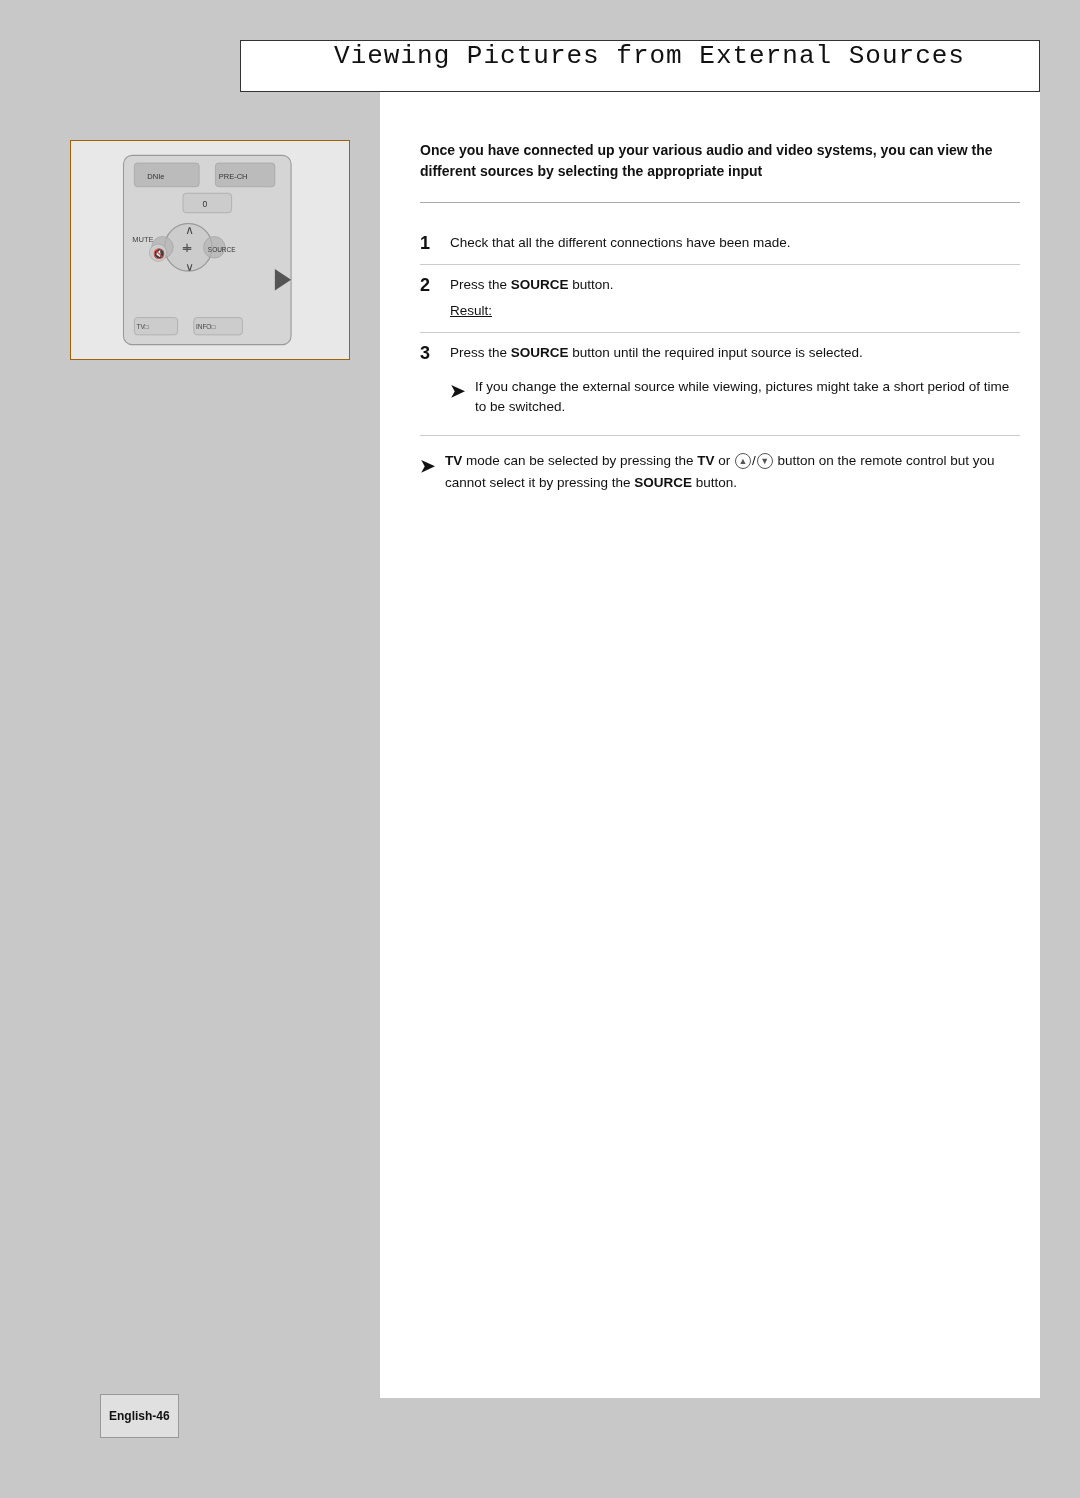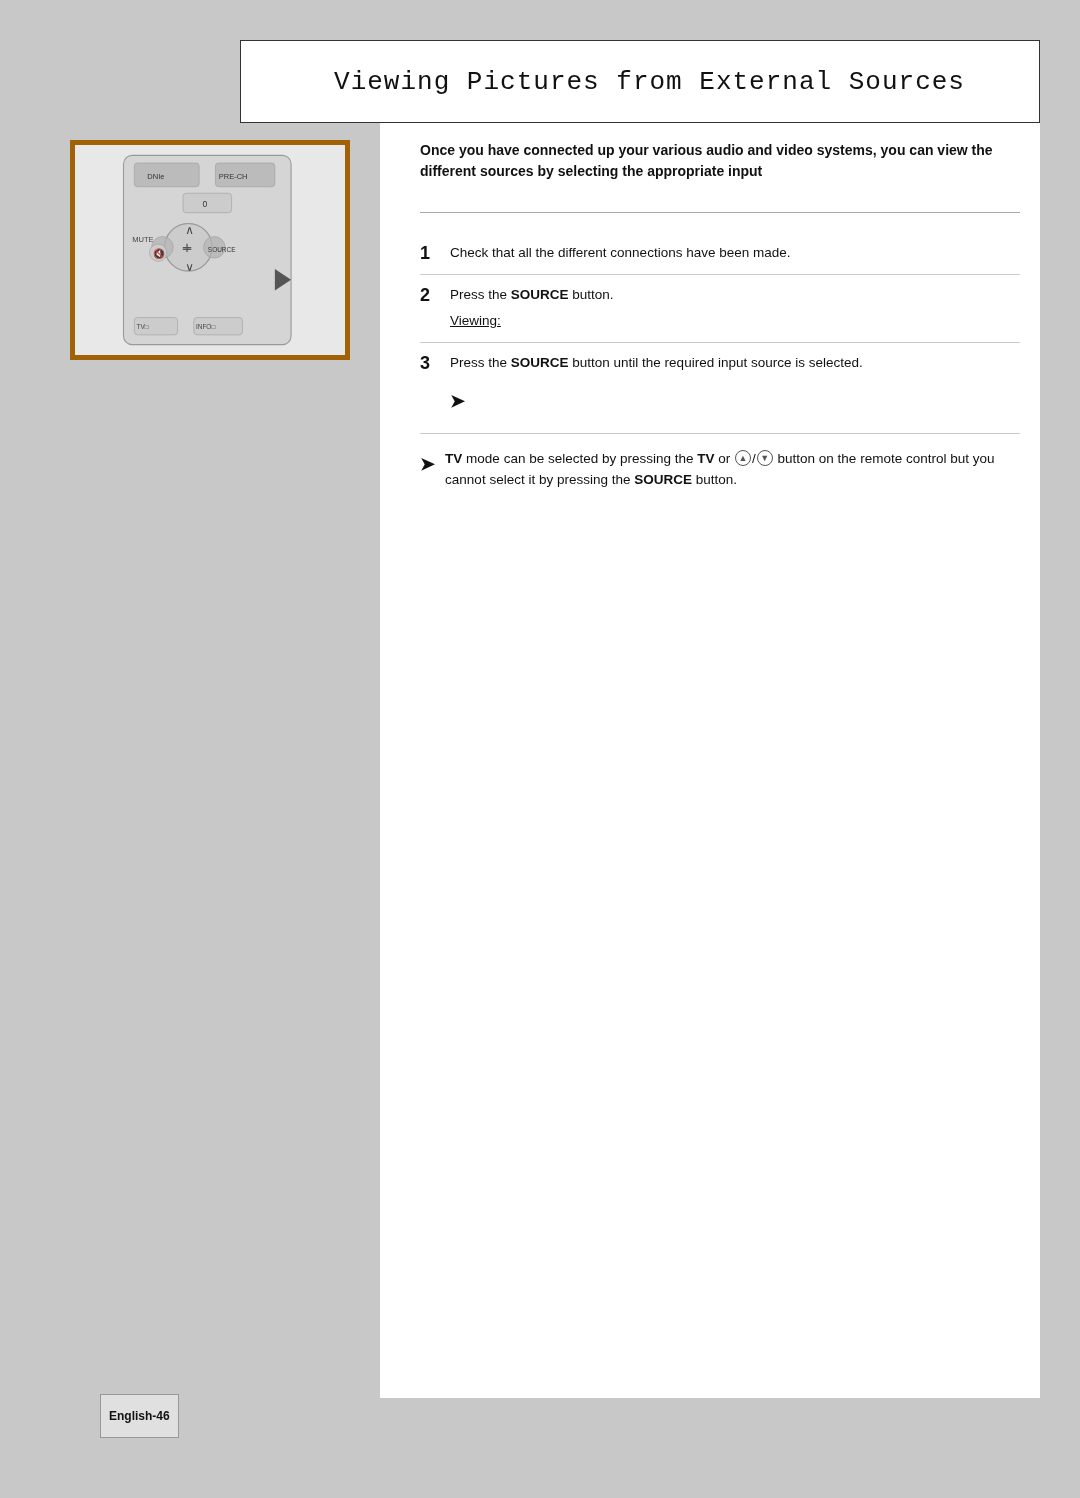--- a/index.html
+++ b/index.html
@@ -29,44 +29,44 @@
       right: 0;
       bottom: 60px;
       background-color: #ffffff;
     }
 
     .title-box {
       position: absolute;
       top: 0;
       left: 200px;
       right: 0;
-      height: 83px;
+      height: 52px;
       border: 1.5px solid #333;
       background-color: #ffffff;
       display: flex;
-      align-items: center;
+      align-items: flex-start;
       justify-content: center;
       padding-left: 19px;
     }
 
     .title-text {
       font-family: 'Courier New', Courier, monospace;
       font-size: 26px;
       color: #111;
       letter-spacing: 1px;
     }
 
     .remote-image-area {
       position: absolute;
       top: 100px;
       left: 30px;
       width: 280px;
       height: 220px;
       background-color: #e8e8e8;
-      border: 5px solid #a16207;
+      border: 1px solid #a16207;
       overflow: hidden;
       display: flex;
       align-items: center;
       justify-content: center;
     }
 
     
     .remote-svg {
       width: 220px;
       height: 200px;
@@ -79,21 +79,21 @@
       right: 20px;
       bottom: 80px;
     }
 
     .intro-text {
       font-size: 14px;
       font-weight: bold;
       line-height: 1.5;
       color: #111;
       margin-bottom: 20px;
-      padding-bottom: 30px;
+      padding-bottom: 20px;
       border-bottom: 1px solid #aaa;
     }
 
     .steps-container {
       width: 100%;
     }
 
     .step-row {
       display: flex;
       align-items: flex-start;
@@ -284,31 +284,32 @@
         <div class="step-content">
           <span>Check that all the different connections have been made.</span>
         </div>
       </div>
 
       <div class="step-row">
         <span class="step-number">2</span>
         <div class="step-content">
           <span>Press the <b>SOURCE</b> button.</span>
           <div class="result-block">
-            <span class="result-label">Viewing:</span>
+            <span class="result-label">Result:</span>
           </div>
         </div>
       </div>
 
       <div class="step-row">
         <span class="step-number">3</span>
         <div class="step-content">
           <span>Press the <b>SOURCE</b> button until the required input source is selected.</span>
           <div class="arrow-row" style="margin-top:6px;">
             <span class="arrow-icon">➤</span>
+            <span class="note-text">If you change the external source while viewing, pictures might take a short period of time to be switched.</span>
           </div>
         </div>
       </div>
 
     </div>
 
     <div class="tv-note-row">
       <span class="tv-note-arrow">➤</span>
       <div class="tv-note-content">
         <span>

